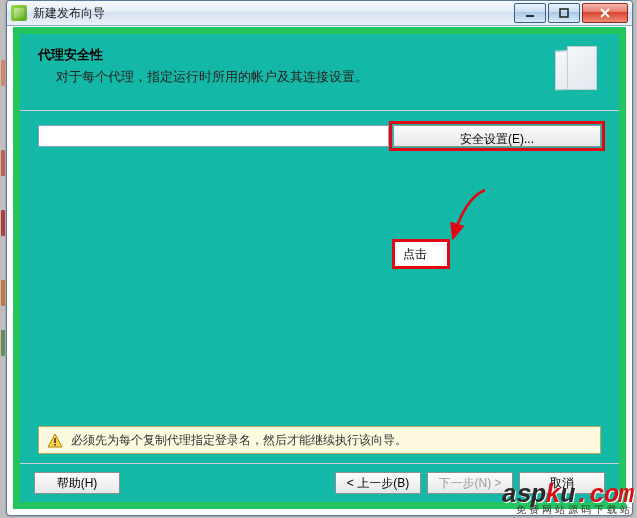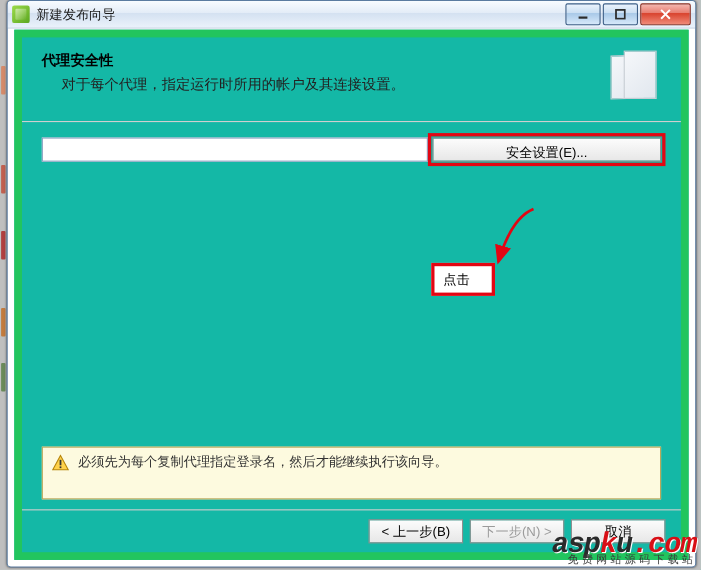--- a/index.html
+++ b/index.html
@@ -28,21 +28,21 @@
   .field-row{display:flex;align-items:center;}
   .text-input{flex:1;height:20px;border:1px solid #8aa0c0;background:#fff;padding:0 4px;font-size:12px;color:#000;outline:none;}
   .sec-btn-wrap{position:relative;margin-left:4px;}
   .sec-btn{width:208px;height:22px;border:1px solid #8f8f8f;background:linear-gradient(#fcfcfc,#e7e7e7);font-size:12px;color:#000;cursor:pointer;padding:5px;}
   .hilite{position:absolute;border:3px solid #e30613;pointer-events:none;}
   .hilite.btn{left:-4px;top:-4px;right:-4px;bottom:-4px;}
   
   .arrow-svg{position:absolute;left:415px;top:154px;pointer-events:none;}
   .callout{position:absolute;left:372px;top:205px;width:58px;height:30px;border:3px solid #e30613;background:#fff;display:flex;align-items:center;justify-content:flex-start;padding-left:8px;font-size:12px;color:#000;box-sizing:border-box;}
   
-  .warnbar{position:absolute;left:18px;right:18px;bottom:48px;height:48px;border:1px solid #bba85a;background:#fdfadf;display:flex;align-items:flex-start;padding:6px 8px;box-sizing:border-box;}
+  .warnbar{position:absolute;left:18px;right:18px;bottom:48px;height:28px;border:1px solid #bba85a;background:#fdfadf;display:flex;align-items:flex-start;padding:6px 8px;box-sizing:border-box;}
   .warnbar .wicon{width:16px;height:16px;margin-right:8px;flex:none;}
   .warnbar .wicon svg{display:block;}
   .warnbar .wtext{color:#333;line-height:14px;}
   
   .nav{position:absolute;left:0;right:0;bottom:0;height:38px;border-top:1px solid #cfcfcf;display:flex;align-items:center;padding:0 14px;}
   .nav .spacer{flex:1;}
   .navbtn{min-width:86px;height:22px;margin-left:6px;border:1px solid #8f8f8f;background:linear-gradient(#fcfcfc,#e7e7e7);font-size:12px;color:#000;cursor:pointer;padding:0 8px;}
   .navbtn:first-child{margin-left:0;}
   .navbtn[disabled]{color:#9b9b9b;cursor:default;}
   
@@ -125,20 +125,21 @@
           <svg width="16" height="16" viewBox="0 0 16 16">
             <path d="M8 1 L15 14 H1 Z" fill="#ffd24a" stroke="#b8860b" stroke-width="1"></path>
             <rect x="7.2" y="5" width="1.6" height="5" fill="#333"></rect>
             <rect x="7.2" y="11" width="1.6" height="1.6" fill="#333"></rect>
           </svg>
         </span>
         <span class="wtext">必须先为每个复制代理指定登录名，然后才能继续执行该向导。</span>
       </div>
 
       <div class="nav">
+        <button class="navbtn">帮助(H)</button>
         <span class="spacer"></span>
         <button class="navbtn">&lt; 上一步(B)</button>
         <button class="navbtn" disabled="">下一步(N) &gt;</button>
         <button class="navbtn">取消</button>
       </div>
     </div>
   </div>
 
   <div class="wm">
     <span class="big">

